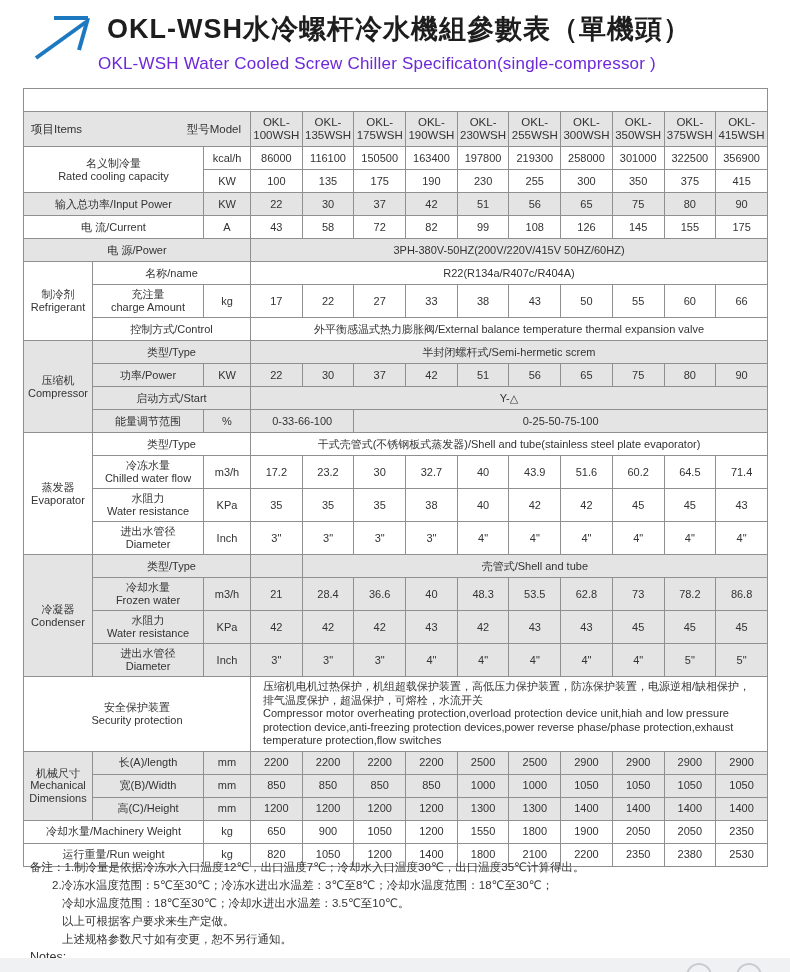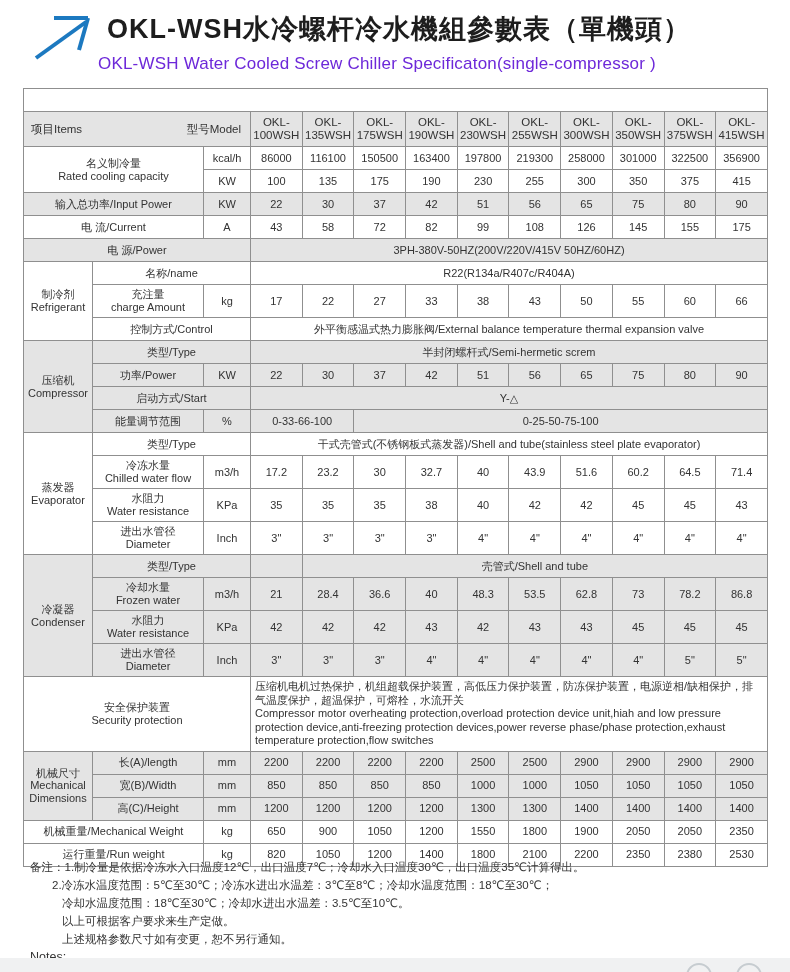--- a/index.html
+++ b/index.html
@@ -37,21 +37,21 @@
   td.corner{position:relative;padding:0;
     background-image:linear-gradient(to bottom right,
       transparent calc(50% - 0.7px),
       #8f8f8f calc(50% - 0.7px),
       #8f8f8f calc(50% + 0.7px),
       transparent calc(50% + 0.7px));
   }
   td.corner .c-items{position:absolute;left:7px;top:50%;transform:translateY(-42%);font-size:11.5px;}
   td.corner .c-model{position:absolute;right:9px;top:50%;transform:translateY(-42%);font-size:11.5px;}
   tr.sec td{height:66px;}
-  tr.sec td.txt{text-align:left;white-space:pre-line;line-height:13.5px;padding:3px 4px;}
+  tr.sec td.txt{text-align:left;white-space:pre-line;line-height:13.5px;padding:3px 12px;}
   td.grp{white-space:pre-line;}
 
   
   .notes{position:absolute;left:30px;top:858px;width:740px;font-size:11.5px;color:#333;line-height:18px;}
   .notes .ind1{padding-left:22px;}
   .notes .ind2{padding-left:32px;}
   .notes .en{font-size:12.5px;}
 
   
   .footer-strip{position:absolute;left:0;bottom:0;width:790px;height:14px;background:#f0f1f2;}
@@ -392,21 +392,21 @@
         <td class="val">1200</td>
         <td class="val">1300</td>
         <td class="val">1300</td>
         <td class="val">1400</td>
         <td class="val">1400</td>
         <td class="val">1400</td>
         <td class="val">1400</td>
       </tr>
 
   <tr>
-    <td colspan="2">机械重量/Mechanical Weight</td>
+    <td colspan="2">冷却水量/Machinery Weight</td>
     <td>kg</td>
   <td class="val">650</td>
         <td class="val">900</td>
         <td class="val">1050</td>
         <td class="val">1200</td>
         <td class="val">1550</td>
         <td class="val">1800</td>
         <td class="val">1900</td>
         <td class="val">2050</td>
         <td class="val">2050</td>

